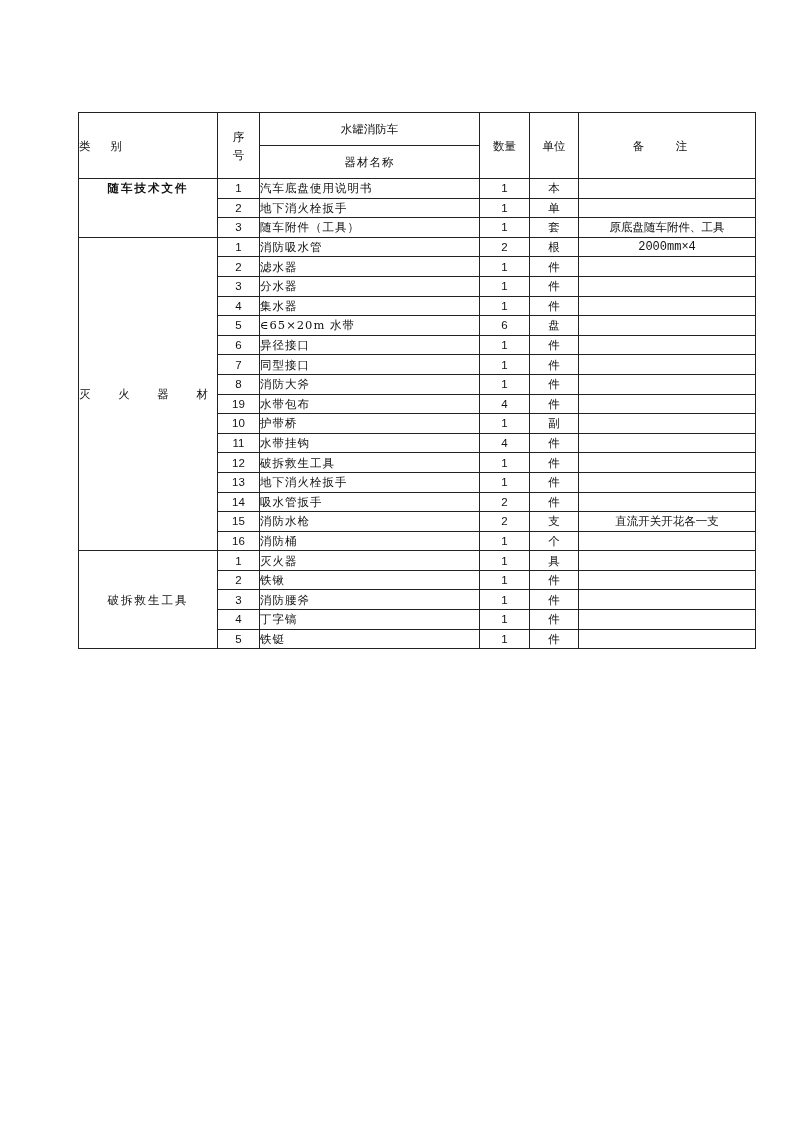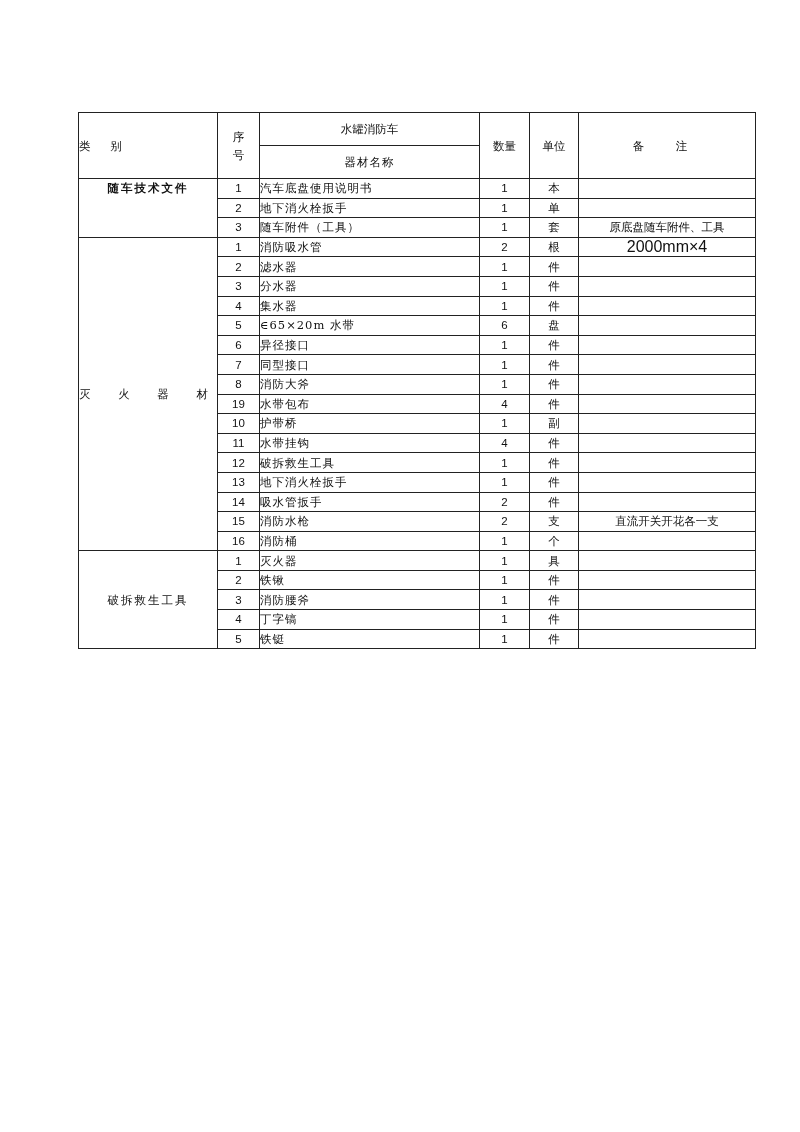--- a/index.html
+++ b/index.html
@@ -22,21 +22,21 @@
   td.hd-name { font-size: 13px; text-align: center; height: 32px !important; letter-spacing: 1px; }
   td.hd-qty, td.hd-unit { font-size: 13.5px; text-align: center; }
   td.hd-note { font-size: 14px; text-align: center; letter-spacing: 14px; }
   td.cat { text-align: center; font-size: 16px; letter-spacing: 2px; }
   td.cat.wide { letter-spacing: 12px; }
   td.no { text-align: center; font-family: "Liberation Sans", sans-serif; font-size: 12px; }
   td.name { padding-left: 8px; letter-spacing: 1px; }
   td.qty { text-align: center; font-family: "Liberation Sans", sans-serif; font-size: 12px; }
   td.unit { text-align: center; }
   td.note { text-align: center; font-size: 11.5px; margin-top: 45px; }
-  td.note.sans { font-family: Liberation Sans, sans-serif; font-size: 16px; }
+  td.note.sans { font-family: Liberation Mono, monospace; font-size: 12px; }
   td.cat-top { vertical-align: top !important; font-weight: bold; }
 </style>
 </head>
 <body>
 
 <table class="equip">
   <colgroup>
     <col class="c-cat">
       <col class="c-no">
       <col class="c-name">

